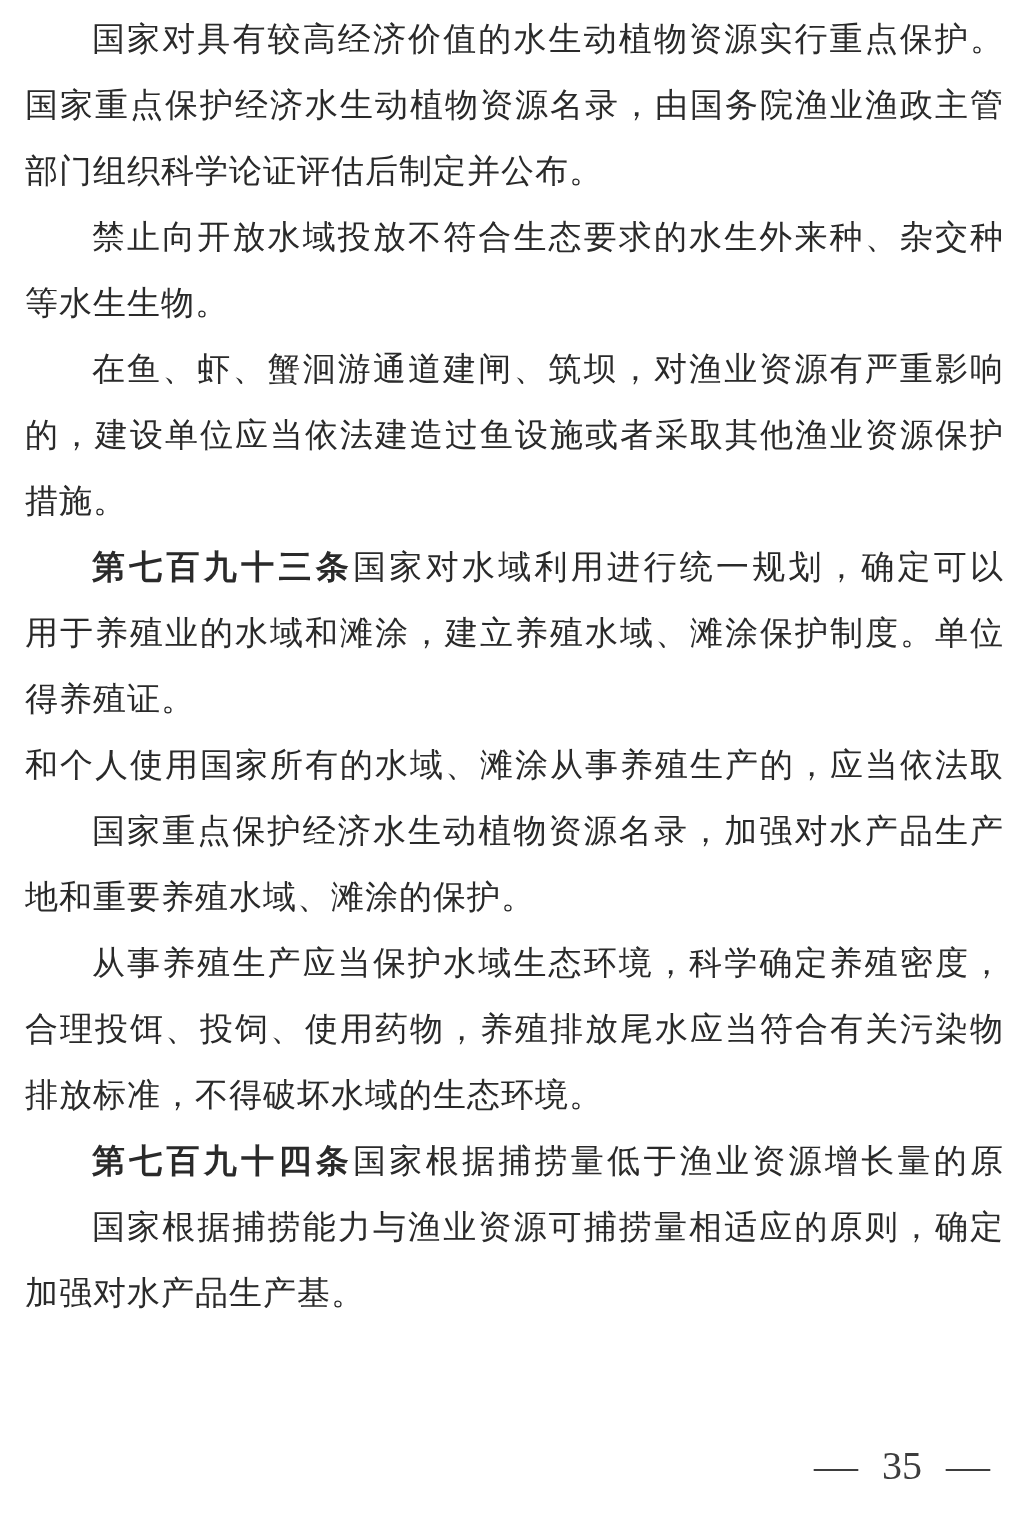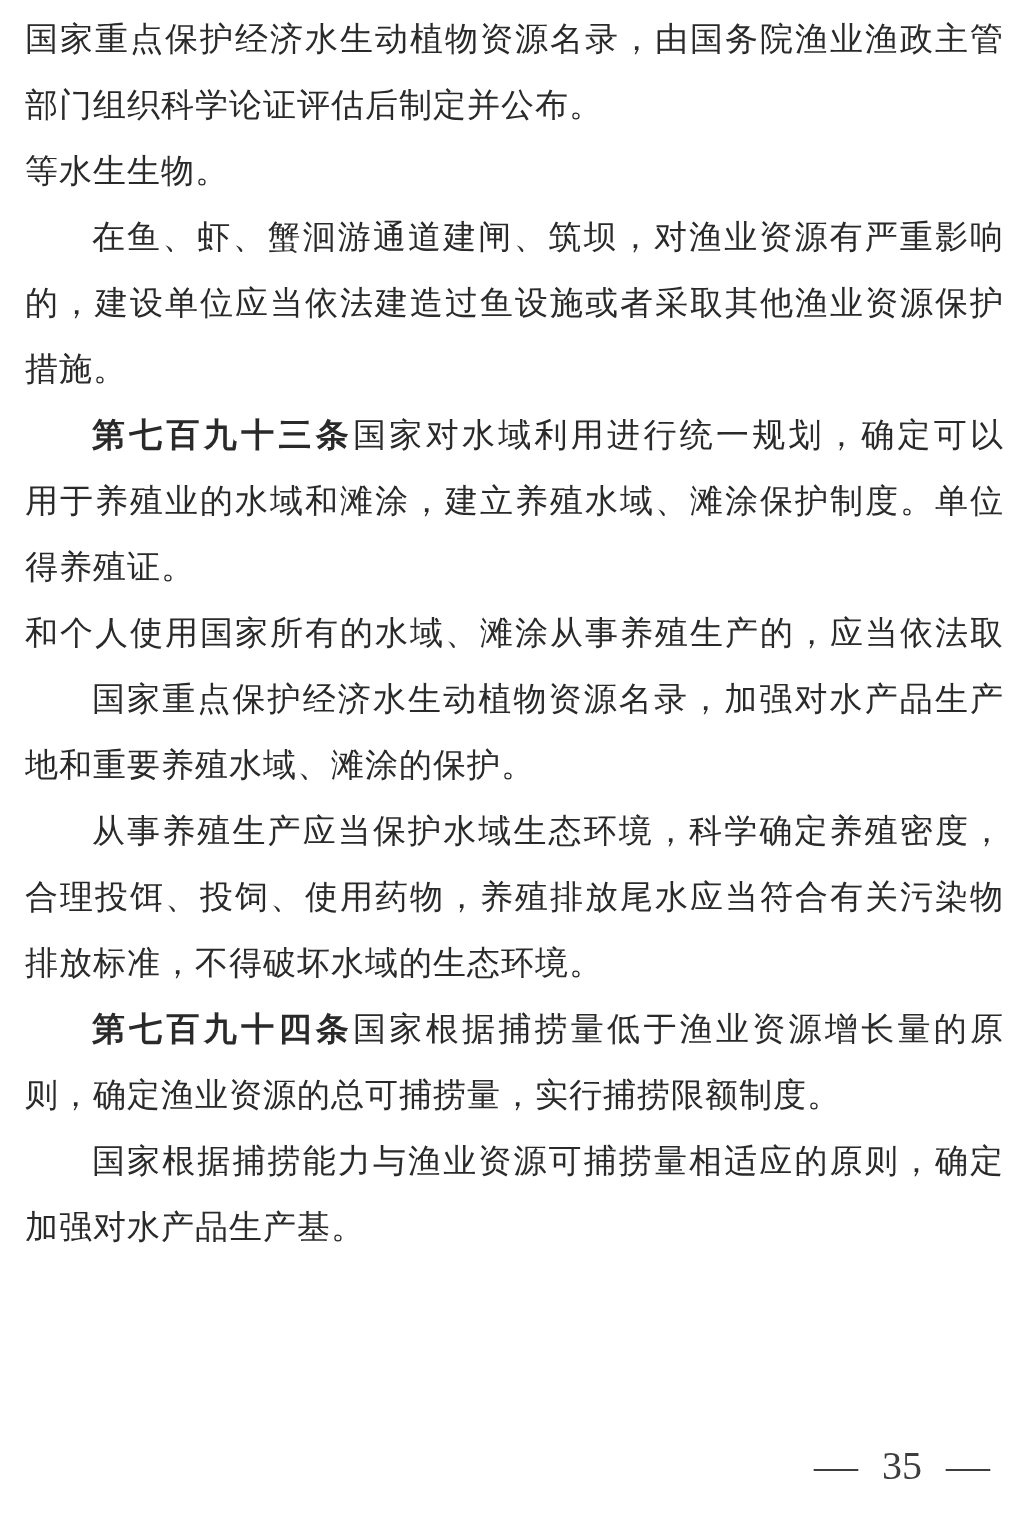--- a/index.html
+++ b/index.html
@@ -57,37 +57,38 @@
   }
   .footer .pagenum {
     margin: 0 26px;
     line-height: 1;
   }
 </style>
 </head>
 <body>
 
 <div class="page-body">
+  <div class="line indent fill"><span>国家对具有较高经济价值的水生动植物资源实行重点保护。</span></div>
   <div class="line fill"><span>国家重点保护经济水生动植物资源名录，由国务院渔业渔政主管</span></div>
   <div class="line"><span>部门组织科学论证评估后制定并公布。</span></div>
+  <div class="line indent fill"><span>禁止向开放水域投放不符合生态要求的水生外来种、杂交种</span></div>
   <div class="line"><span>等水生生物。</span></div>
   <div class="line indent fill"><span>在鱼、虾、蟹洄游通道建闸、筑坝，对渔业资源有严重影响</span></div>
   <div class="line fill"><span>的，建设单位应当依法建造过鱼设施或者采取其他渔业资源保护</span></div>
   <div class="line"><span>措施。</span></div>
   <div class="line indent fill"><span class="artnum">第七百九十三条</span><span>国家对水域利用进行统一规划，确定可以</span></div>
   <div class="line fill"><span>用于养殖业的水域和滩涂，建立养殖水域、滩涂保护制度。单位</span></div>
   <div class="line"><span>得养殖证。</span></div>
   <div class="line fill"><span>和个人使用国家所有的水域、滩涂从事养殖生产的，应当依法取</span></div>
   <div class="line indent fill"><span>国家重点保护经济水生动植物资源名录，加强对水产品生产基</span></div>
   <div class="line"><span>地和重要养殖水域、滩涂的保护。</span></div>
   <div class="line indent fill"><span>从事养殖生产应当保护水域生态环境，科学确定养殖密度，</span></div>
   <div class="line fill"><span>合理投饵、投饲、使用药物，养殖排放尾水应当符合有关污染物</span></div>
   <div class="line"><span>排放标准，不得破坏水域的生态环境。</span></div>
   <div class="line indent fill"><span class="artnum">第七百九十四条</span><span>国家根据捕捞量低于渔业资源增长量的原</span></div>
-  <div class="line"><span>则，确定渔业资源的总可捕捞量，实行捕捞限额制度。</span></div>
   <div class="line indent fill"><span>国家根据捕捞能力与渔业资源可捕捞量相适应的原则，确定</span></div>
   <div class="line"><span>加强对水产品生产基。</span></div>
 </div>
 
 <div class="footer">
   <span class="dash">—</span>
   <span class="pagenum">35</span>
   <span class="dash">—</span>
 </div>
 

